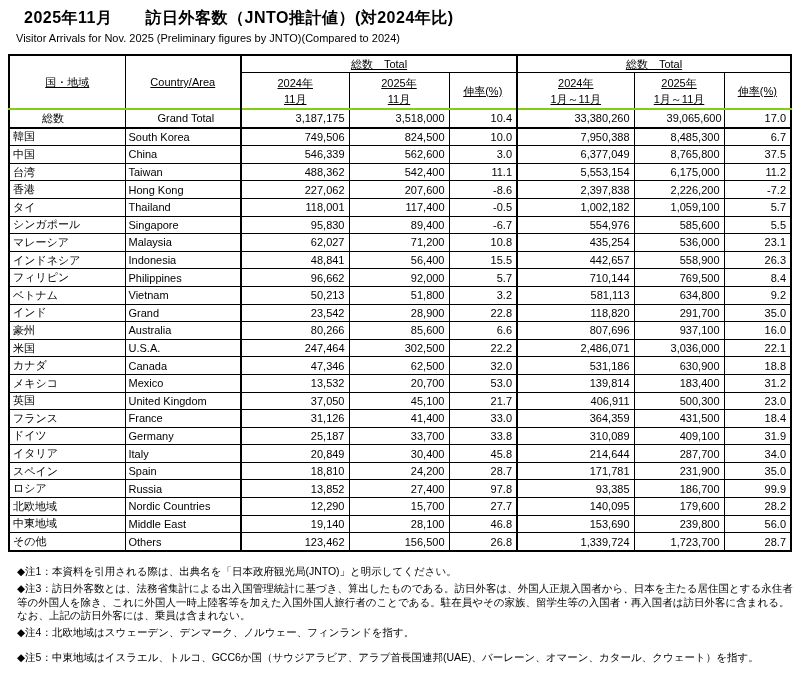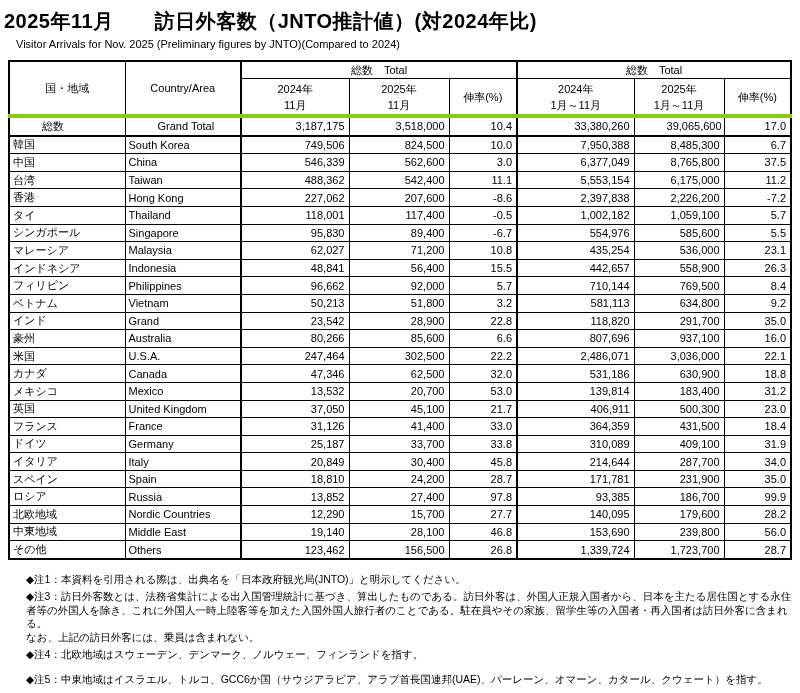--- a/index.html
+++ b/index.html
@@ -2,55 +2,55 @@
 <html lang="ja"><head>
 <meta charset="utf-8">
 <style>
   html,body { margin:0; padding:0; }
   body {
     width:800px; height:693px; background:#ffffff; color:#000;
     font-family:"Liberation Sans","DejaVu Sans",sans-serif;
     overflow:hidden;
   }
   .title {
-    margin:8px 0 0 4px;
-    font-size:20px; font-weight:bold; letter-spacing:0.5px;
+    margin:8px 0 0 24px;
+    font-size:16px; font-weight:bold; letter-spacing:0.5px;
   }
   .subtitle {
     margin:3px 0 0 16px;
     font-size:11px;
   }
   table.stats {
     border-collapse:collapse; table-layout:fixed;
     margin:10px 0 0 8px; width:782px;
     border:2px solid #000;
   }
   .stats th, .stats td {
     border:1px solid #000;
     font-size:11px; font-weight:normal;
     padding:0 4px; overflow:hidden; white-space:nowrap;
   }
   .stats th {
-    text-align:center; white-space:pre-line; line-height:16px;
+    text-align:center; white-space:pre-line; line-height:16px;text-decoration:underline;
   }
   .stats thead tr.group-row th { height:16px; }
   .stats thead tr.sub-row th { height:35px; }
   .stats tbody td { height:16.6px; }
   td.td-left { text-align:left; padding:0 3px; }
   td.td-num { text-align:right; }
   th.name-end, td.name-end { border-right-width:2px; }
   th.group-end, td.group-end { border-right-width:2px; }
-  .stats tbody tr:first-child td { border-top:4px solid #84cc16;padding-left:32px; }
+  .stats tbody tr:first-child td { border-top:2px solid #84cc16;padding-left:32px; }
   .stats tbody tr.total-row td { border-bottom-width:2px; }
   .notes {
     margin:13px 0 0 10px;
     font-size:10.5px; line-height:1.32;
     white-space:pre-line;
   }
-  .notes p { margin:0 0 3px 16px; }
+  .notes p { margin:0 0 3px 7px; }
   .notes p:nth-child(4) { margin-top:11px; }
 </style>
 </head>
 <body>
 
 <div class="title">2025年11月　　訪日外客数（JNTO推計値）(対2024年比)</div>
 <div class="subtitle">Visitor Arrivals for Nov. 2025 (Preliminary figures by JNTO)(Compared to 2024)</div>
 
 <table class="stats">
   <colgroup>

